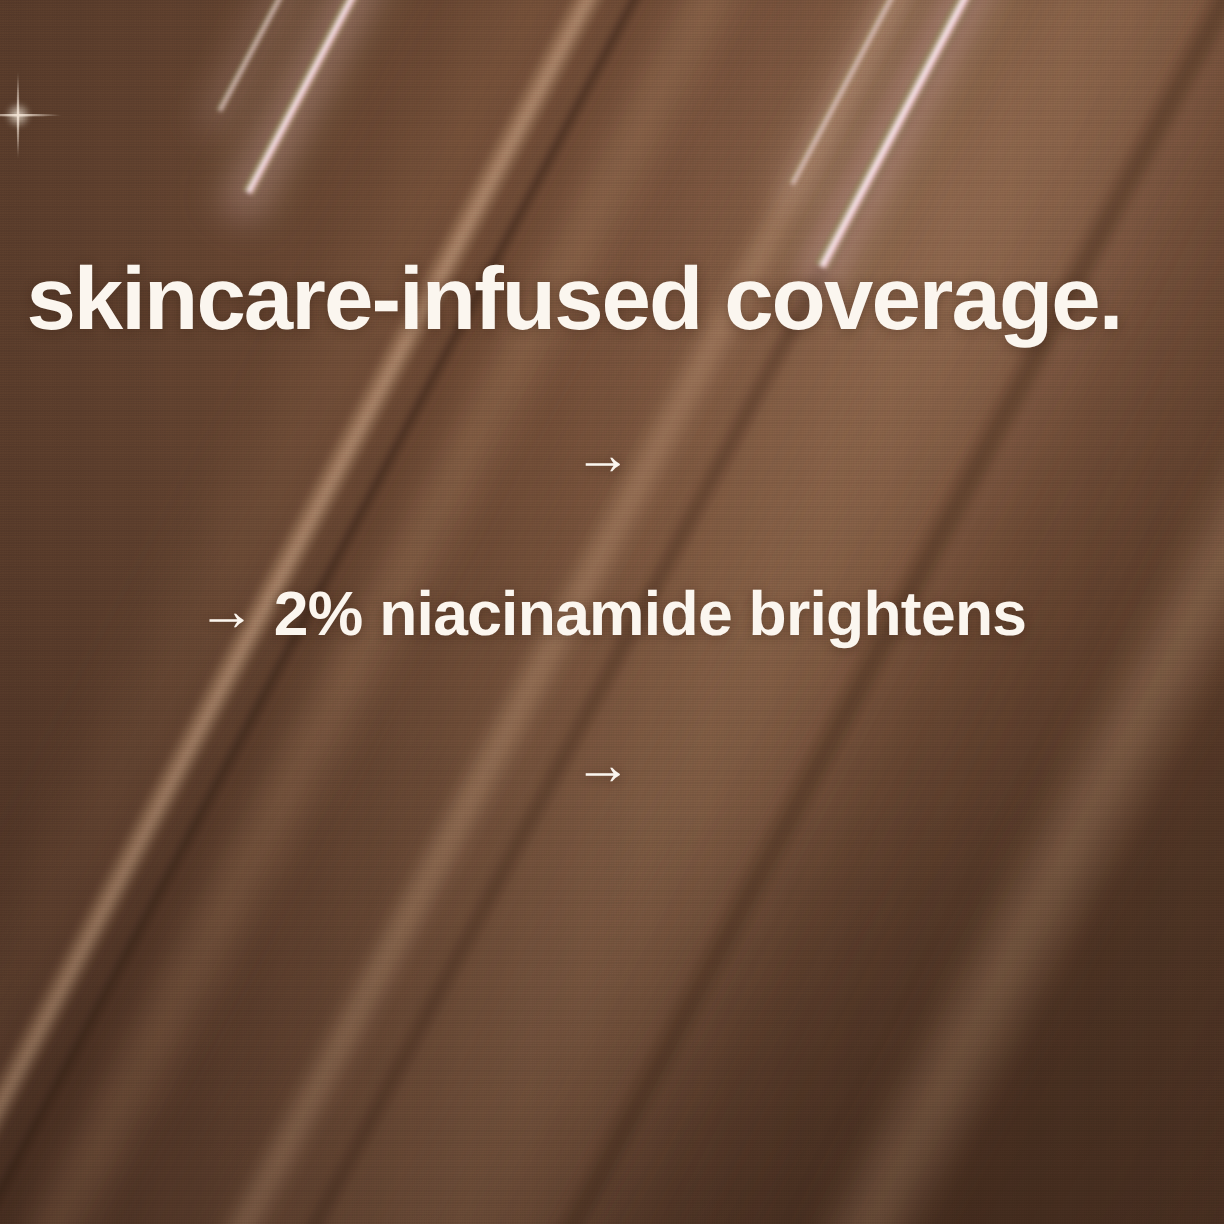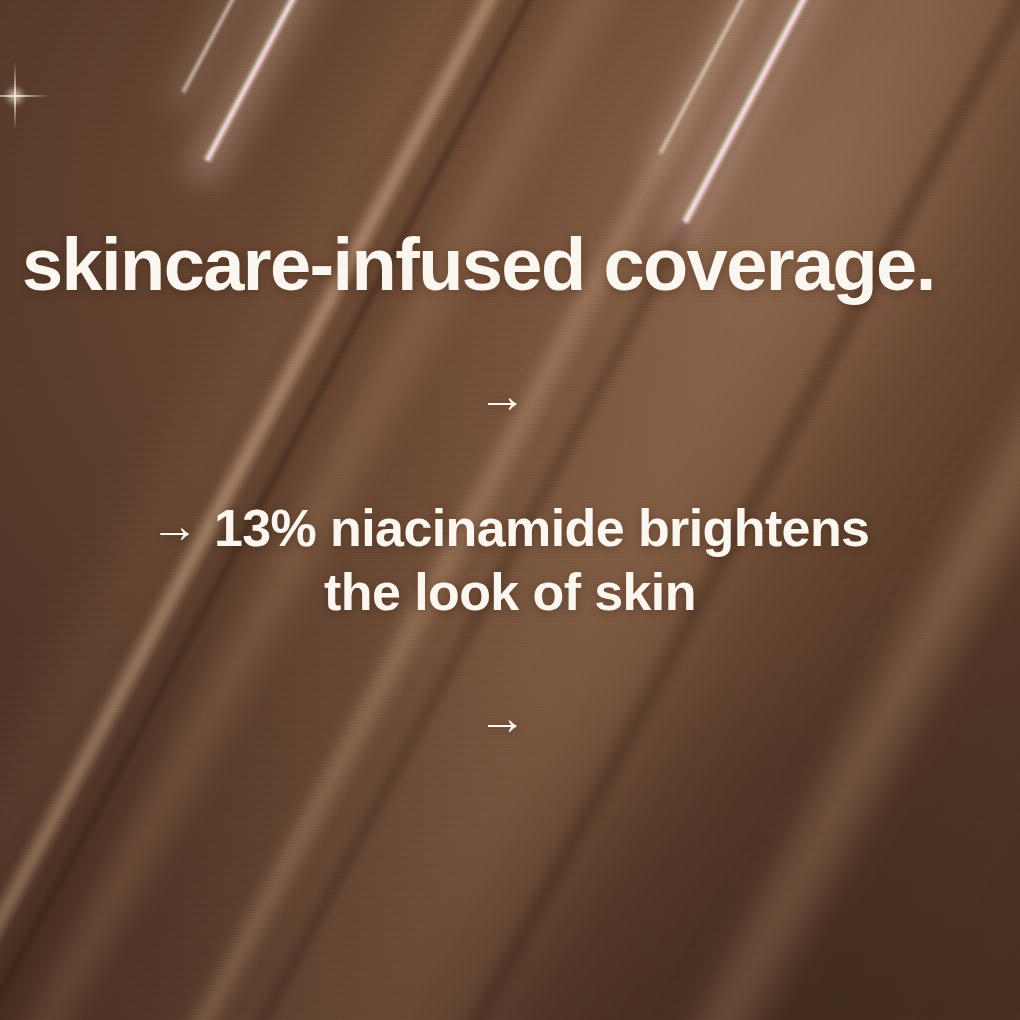--- a/index.html
+++ b/index.html
@@ -125,21 +125,21 @@
     background:radial-gradient(125% 105% at 62% 26%, rgba(0,0,0,0) 38%, rgba(30,16,8,.18) 78%, rgba(24,12,6,.34) 100%);
   }
   .grain{
     position:absolute;inset:0;opacity:.055;mix-blend-mode:overlay;
     background-image:
       repeating-linear-gradient(0deg,rgba(255,255,255,.5) 0 1px,rgba(0,0,0,.5) 1px 2px),
       repeating-linear-gradient(90deg,rgba(255,255,255,.4) 0 1px,rgba(0,0,0,.4) 1px 2px);
   }
 
   
-  .content{position:absolute;inset:0;margin-top:16px;}
+  .content{position:absolute;inset:0;}
 
   .headline{
     position:absolute;left:22px;top:212px;width:996px;
     font-size:74px;line-height:1.0;
     font-weight:800;letter-spacing:-1.6px;
     color:#fbf6ef;
     text-shadow:0 2px 10px rgba(40,20,10,.30);
     white-space:nowrap;
   }
 
@@ -217,24 +217,21 @@
 
       <div class="bullet b1">
         <div class="bline">
           <span class="arrow">→</span>
         </div>
       </div>
 
       <div class="bullet b2">
         <div class="bline">
           <span class="arrow">→</span>
-          <span>13% niacinamide brightens</span>
-        </div>
-        <div class="bline">
-          <span>the look of skin</span>
+          <span>2% niacinamide brightens</span>
         </div>
       </div>
 
       <div class="bullet b3">
         <div class="bline">
           <span class="arrow">→</span>
         </div>
       </div>
 
     </div>

